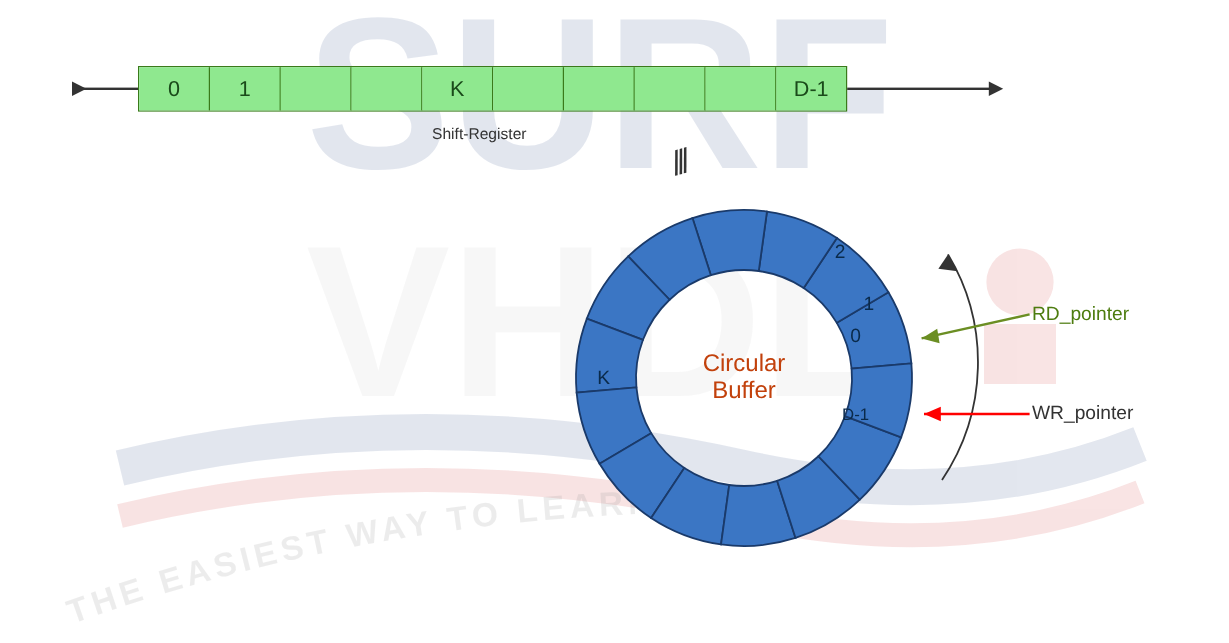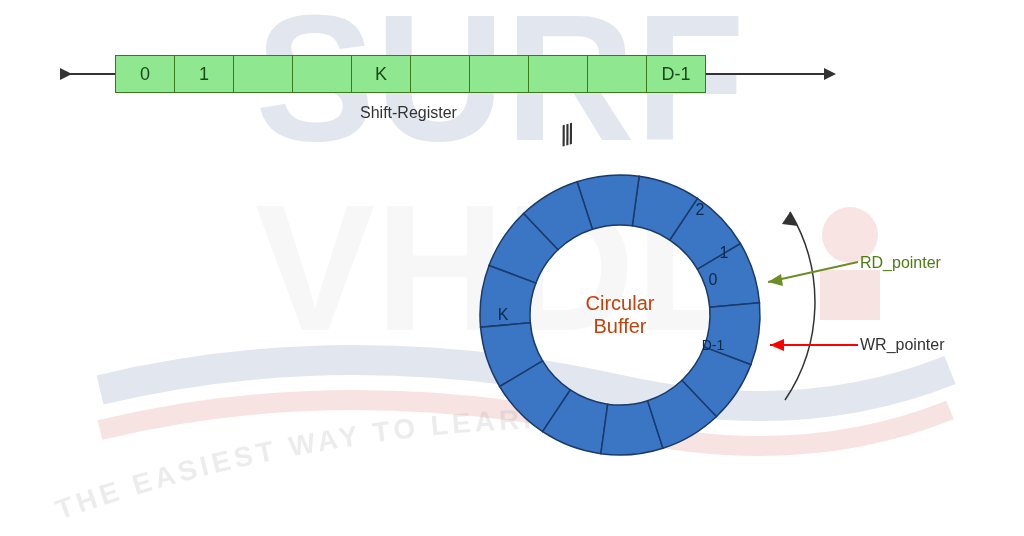--- a/index.html
+++ b/index.html
@@ -62,21 +62,21 @@
     justify-content: center;
     font-size: 18px;
     color: #1a4a1a;
     font-weight: 500;
   }
   .cell:last-child { border-right: none; }
   .sr-label {
     position: absolute;
     top: 104px;
     left: 360px;
-    font-size: 16px;
+    font-size: 13px;
     color: #333;
     z-index: 2;
   }
 
   
   .equiv {
     position: absolute;
     top: 120px;
     left: 560px;
     font-size: 28px;

